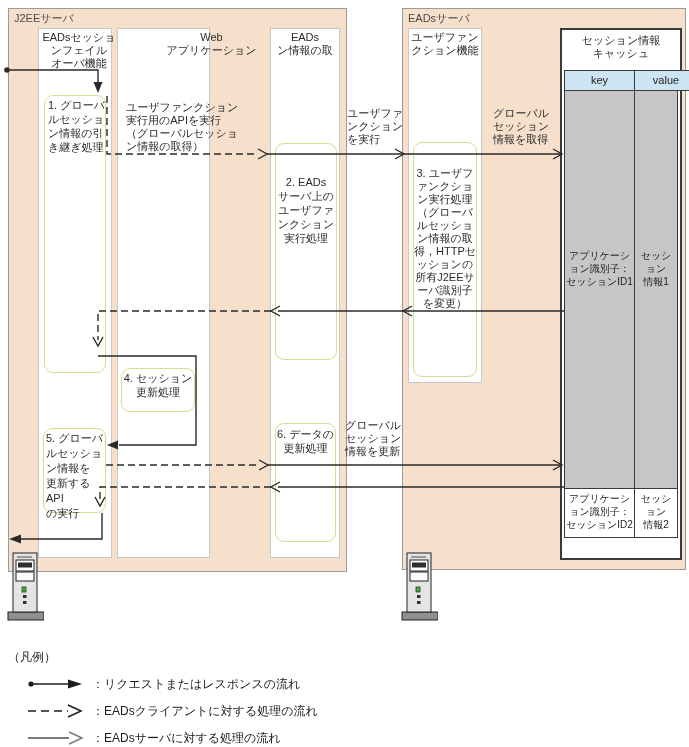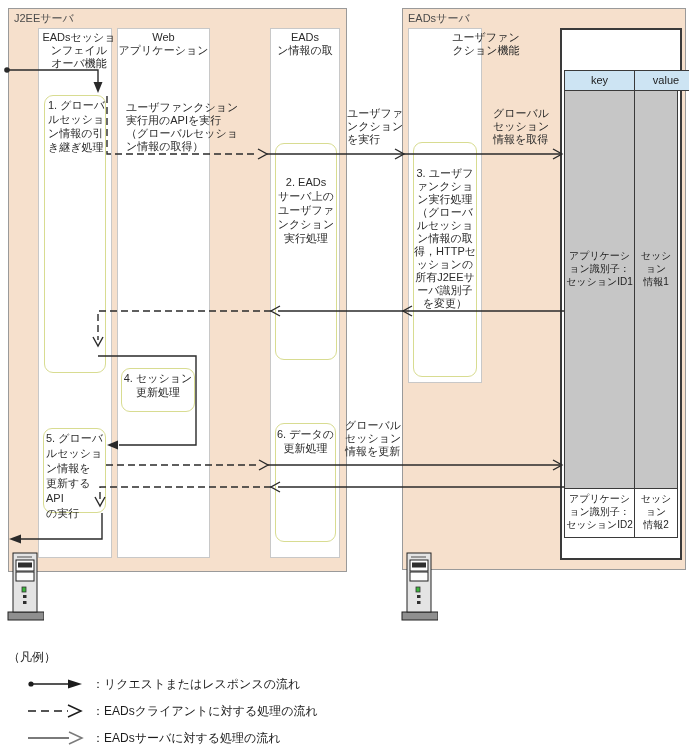--- a/index.html
+++ b/index.html
@@ -40,32 +40,34 @@
   <div class="grp" style="left:402px;top:8px;width:284px;height:562px;"></div>
   <div class="grp-title" style="left:14px;top:12px;">J2EEサーバ</div>
   <div class="grp-title" style="left:408px;top:12px;">EADsサーバ</div>
 
   <div class="lane" style="left:38px;top:28px;width:74px;height:530px;"></div>
   <div class="lane-title" style="left:38px;top:31px;width:82px;">EADsセッショ
 ンフェイル
 オーバ機能</div>
 
   <div class="lane" style="left:117px;top:28px;width:93px;height:530px;"></div>
-  <div class="lane-title" style="left:117px;top:31px;width:93px;">Web
+  <div class="lane-title" style="left:117px;top:31px;width:93px;padding-left:48px;">Web
 アプリケーション</div>
 
   <div class="lane" style="left:270px;top:28px;width:70px;height:530px;"></div>
   <div class="lane-title" style="left:270px;top:31px;width:70px;">EADs
 ン情報の取</div>
 
   <div class="lane" style="left:408px;top:28px;width:74px;height:355px;"></div>
-  <div class="lane-title" style="left:408px;top:31px;width:74px;padding-left:41px;">ユーザファン
+  <div class="lane-title" style="left:408px;top:31px;width:74px;">ユーザファン
 クション機能</div>
 
   <div class="cache-box" style="left:560px;top:28px;width:122px;height:532px;"></div>
+  <div class="lane-title" style="left:560px;top:34px;width:122px;">セッション情報
+キャッシュ</div>
 
   <div class="cell cell-h" style="left:564px;top:70px;width:71px;height:21px;">key</div>
   <div class="cell cell-h" style="left:634px;top:70px;width:64px;height:21px;">value</div>
 
   <div class="cell cell-g" style="left:564px;top:90px;width:71px;height:399px;"></div>
   <div class="cell cell-g" style="left:634px;top:90px;width:44px;height:399px;"></div>
   <div class="cache-txt" style="left:565px;top:249px;width:69px;">アプリケーシ
 ョン識別子：
 セッションID1</div>
   <div class="cache-txt" style="left:634px;top:249px;width:44px;">セッシ

